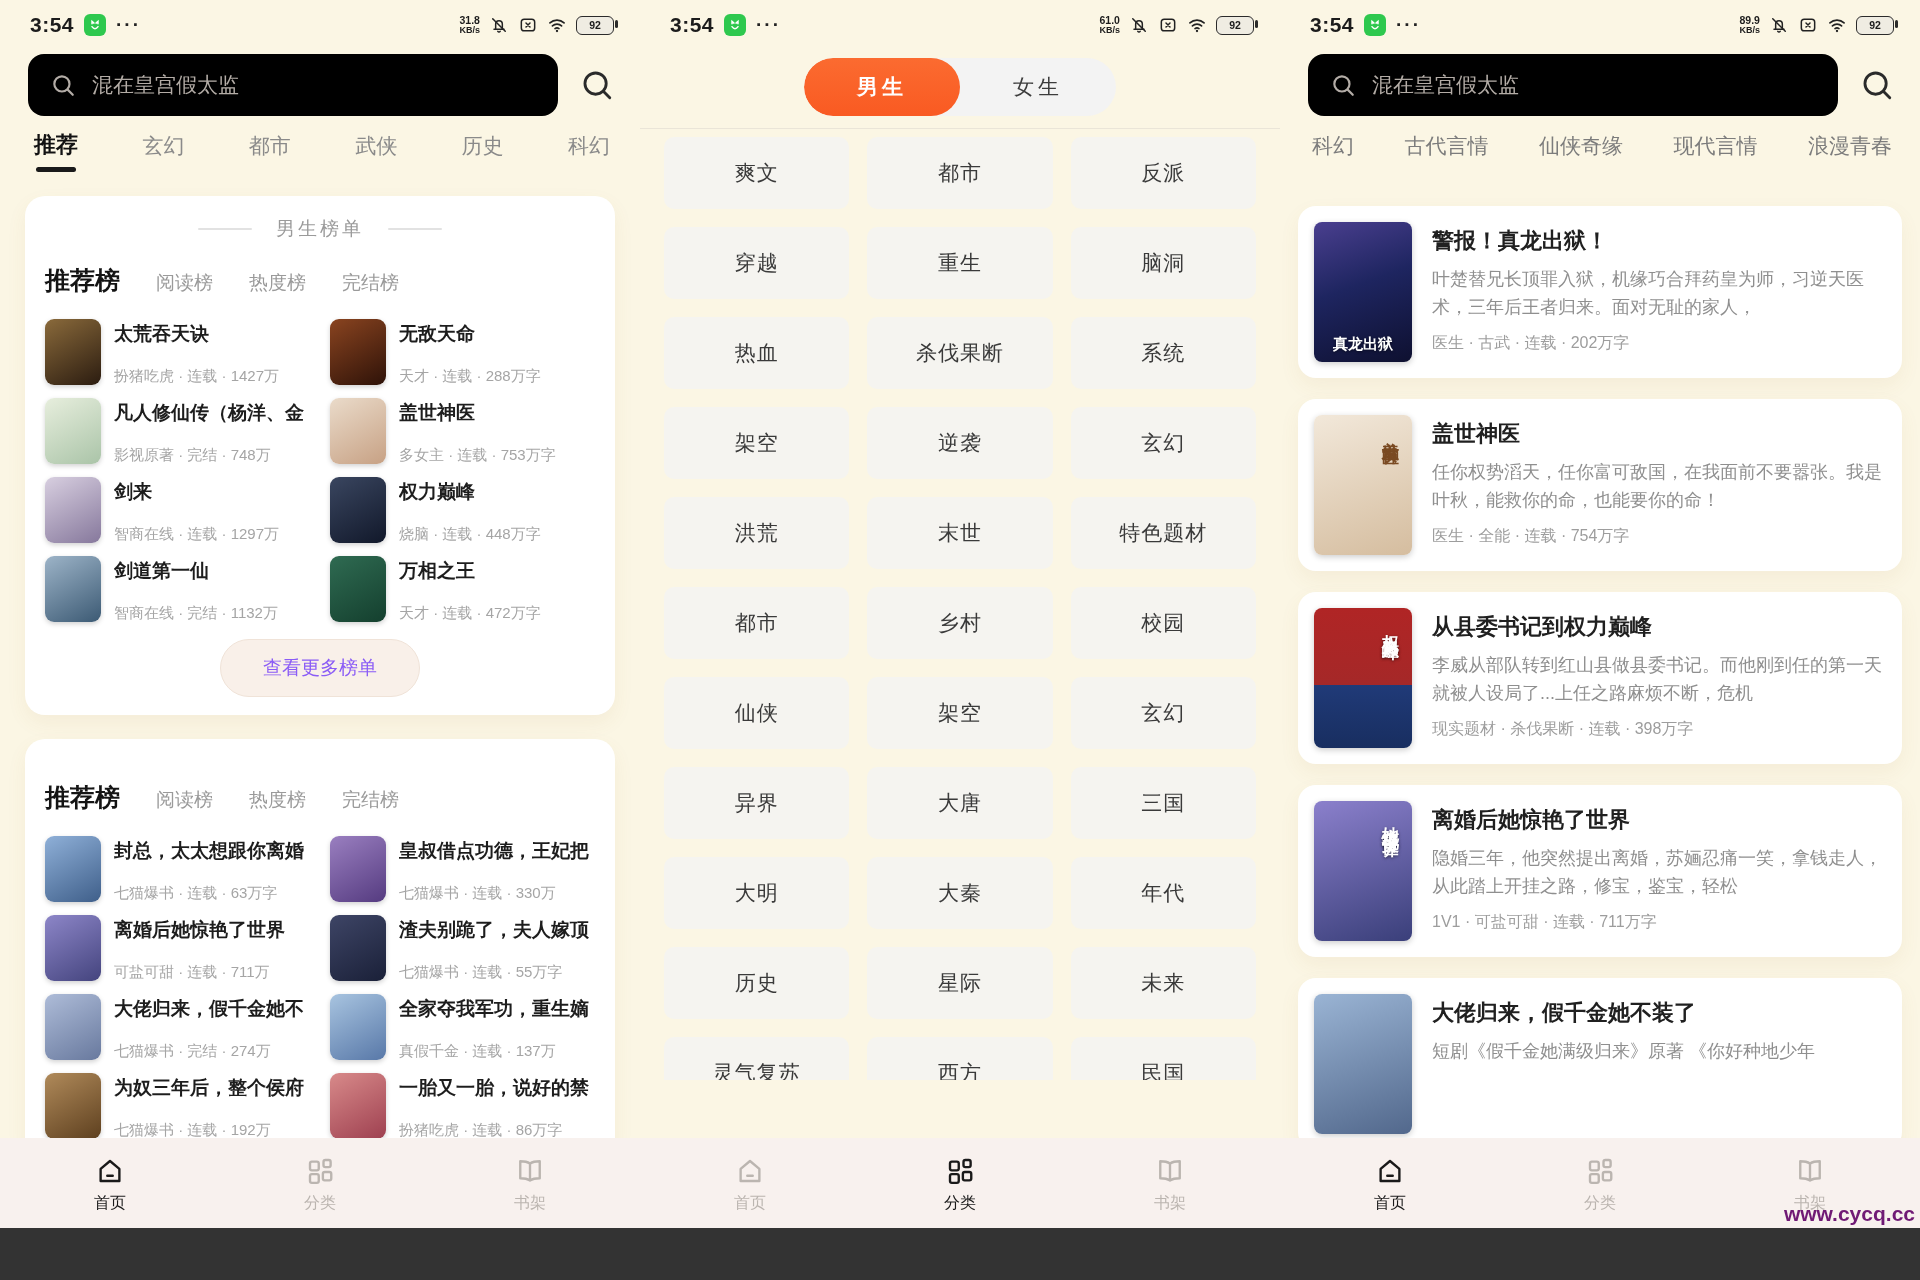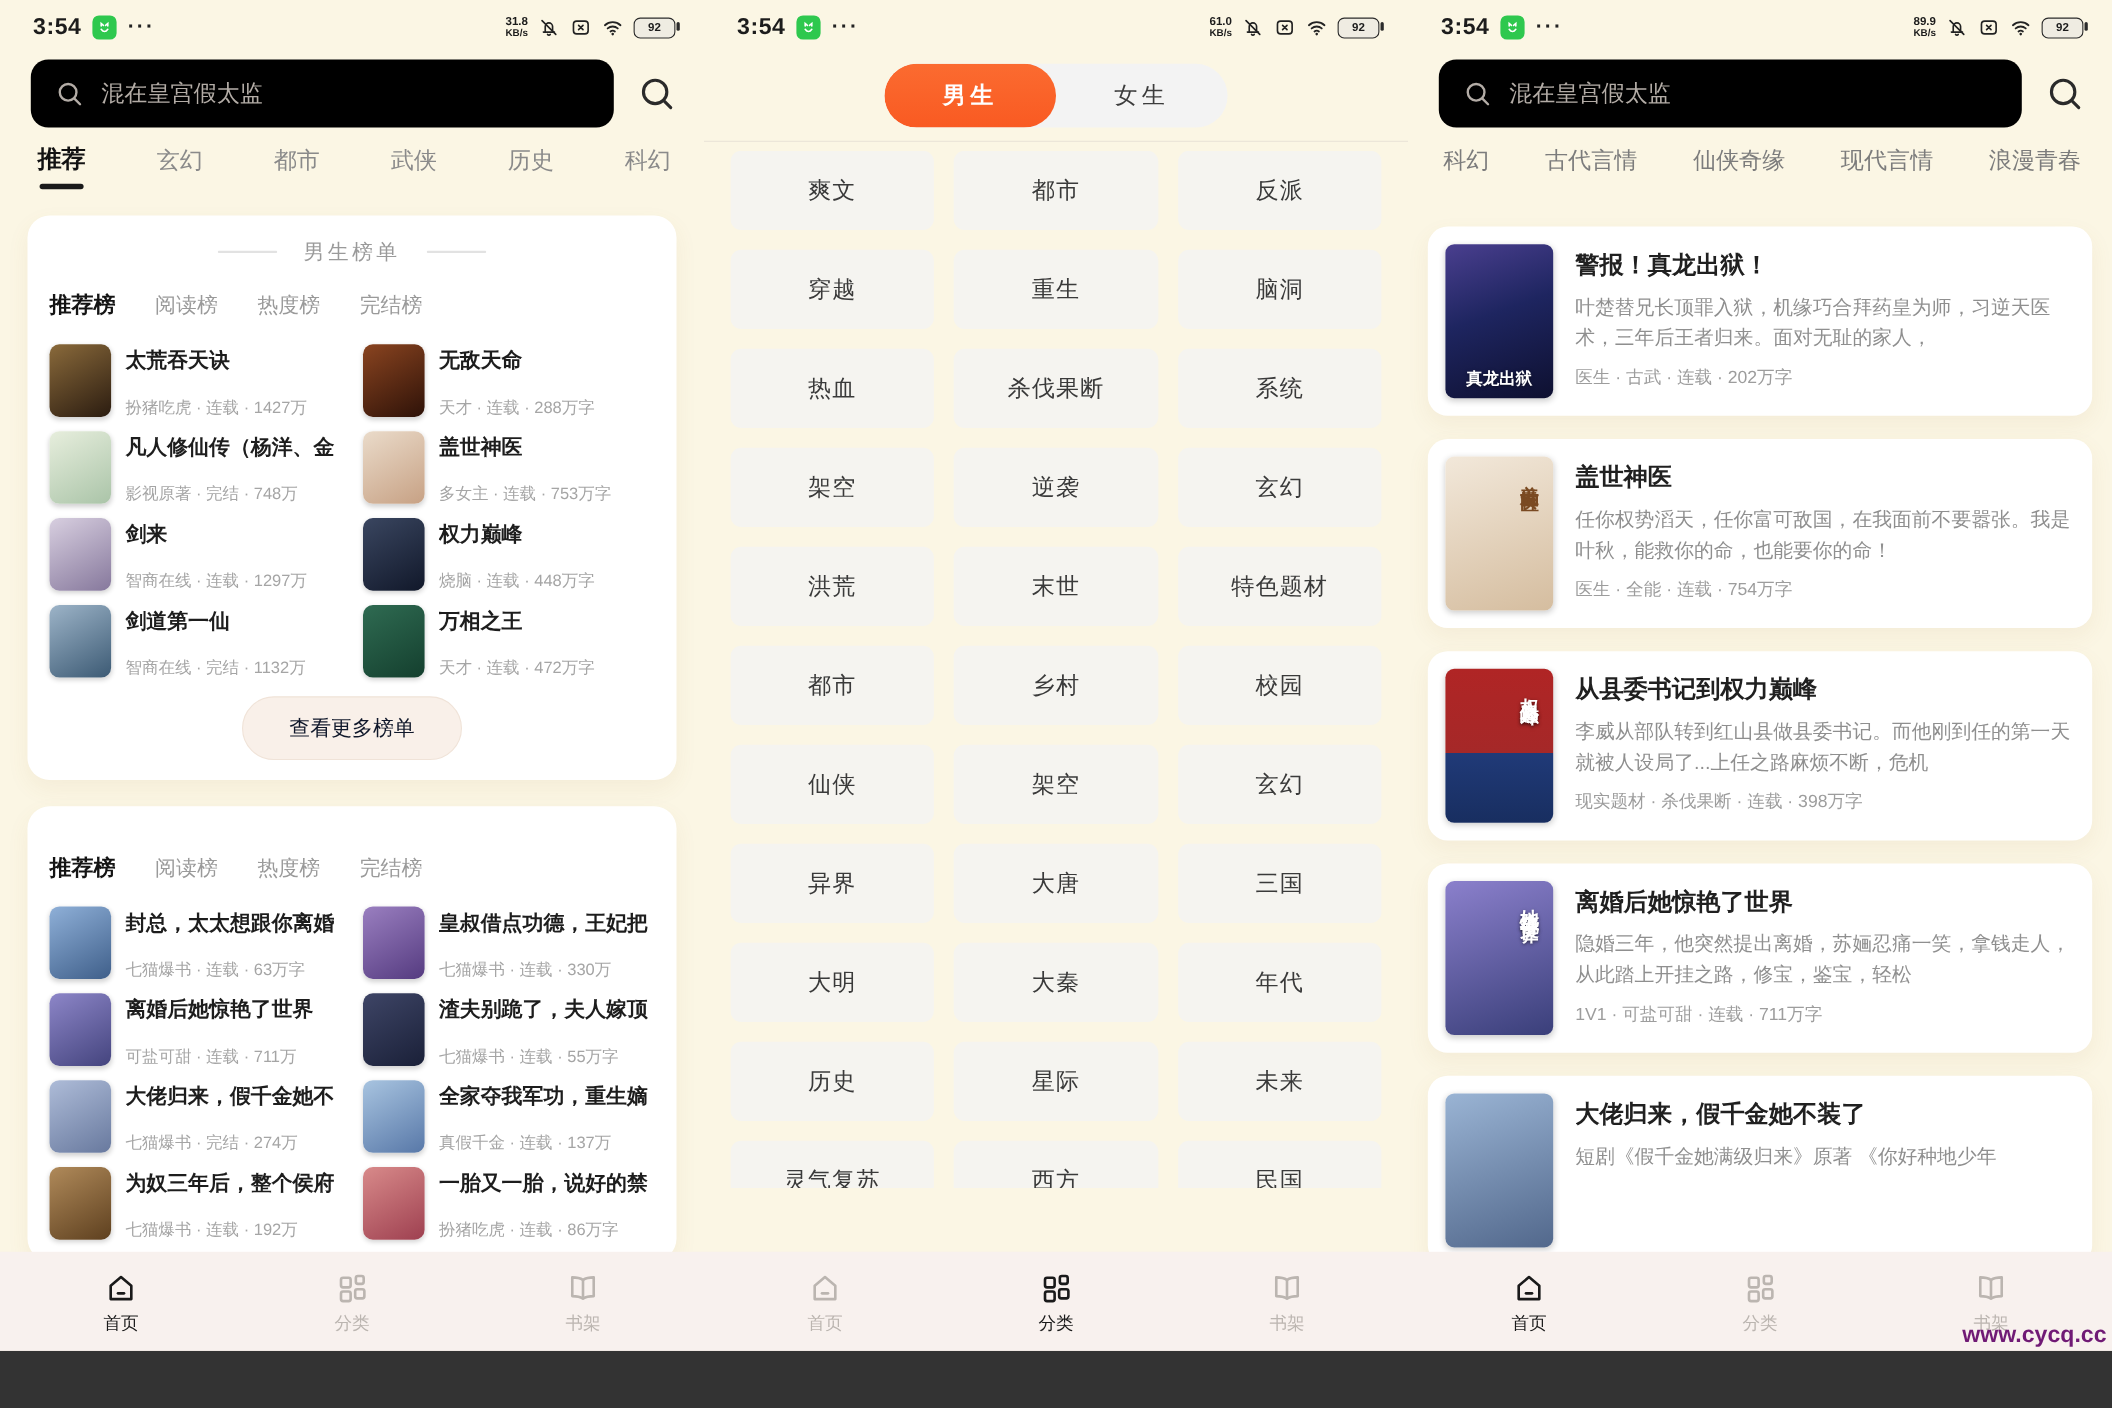--- a/index.html
+++ b/index.html
@@ -36,31 +36,31 @@
   .cattab.active::after{content:'';position:absolute;left:50%;transform:translateX(-50%);bottom:0;width:40px;height:5px;border-radius:3px;background:#1a1a1a;}
 
   
   .rank-card{margin:24px 25px 0;background:#fff;border-radius:20px;padding:20px 20px 18px;
              box-shadow:0 8px 20px rgba(150,120,60,.07);}
   .rc-head{display:flex;align-items:center;justify-content:center;gap:24px;}
   .rc-dash{width:54px;height:2px;background:#E2E2E2;border-radius:1px;}
   .rc-title{font-size:19px;color:#9a9a9a;letter-spacing:3px;}
   .rc-tabs{margin-top:22px;display:flex;gap:36px;align-items:baseline;}
   .rc-tab{font-size:19px;color:#9a9a9a;}
-  .rc-tab.active{font-size:20px;font-weight:700;color:#141414;}
+  .rc-tab.active{font-size:25px;font-weight:700;color:#141414;}
   .rank-grid{margin-top:22px;display:grid;grid-template-columns:1fr 1fr;grid-template-rows:repeat(4,auto);
              grid-auto-flow:column;column-gap:20px;row-gap:12px;}
   .book-item{display:flex;gap:13px;min-width:0;align-items:flex-start;}
   .bi-cover{width:56px;height:66px;border-radius:9px;flex-shrink:0;box-shadow:0 2px 5px rgba(0,0,0,.18);}
   .bi-text{min-width:0;padding-top:2px;}
   .bi-title{font-size:19px;font-weight:700;color:#1d1d1d;white-space:nowrap;overflow:hidden;}
   .bi-meta{margin-top:20px;font-size:15px;color:#A5A5A5;white-space:nowrap;overflow:hidden;}
   .more-wrap{text-align:center;margin-top:16px;}
   .more-btn{display:inline-block;padding:15px 42px;background:#F9F0E9;border:1px solid #F0E3D8;
-            border-radius:30px;font-size:19px;color:#0f172a;}
+            border-radius:30px;font-size:19px;color:#8b5cf6;}
 
   
   .toggle-row{margin-top:16px;display:flex;justify-content:center;}
   .toggle{width:312px;height:58px;border-radius:29px;background:#F3F3F3;display:flex;overflow:hidden;}
   .tg-seg{flex:1;display:flex;align-items:center;justify-content:center;font-size:21px;color:#3c3c3c;letter-spacing:4px;}
   .tg-seg.active{border-radius:29px;color:#fff;font-weight:700;}
   .mid-divider{margin-top:12px;height:1px;background:#EAE5D8;}
   .cat-grid-clip{margin:8px 24px 0;height:943px;overflow:hidden;}
   .cat-grid{display:grid;grid-template-columns:repeat(3,1fr);gap:18px;grid-auto-rows:72px;}
   .cat-btn{background:#F5F4F0;border-radius:10px;display:flex;align-items:center;justify-content:center;

